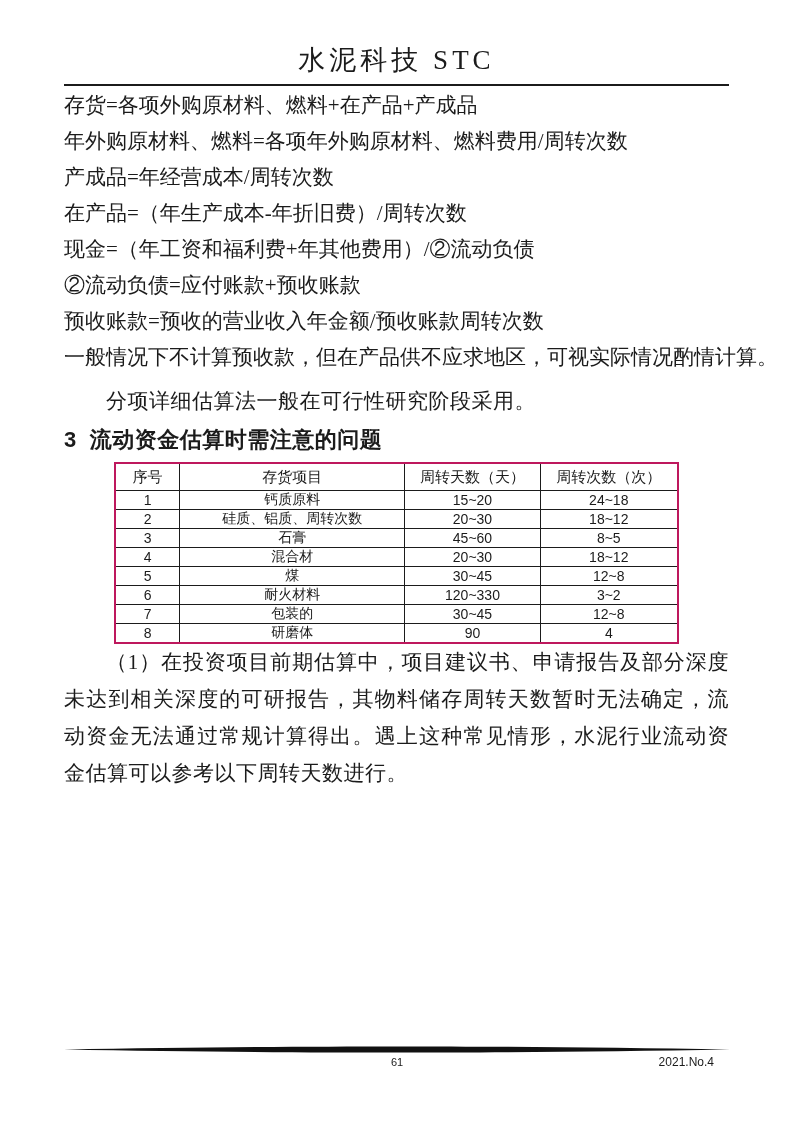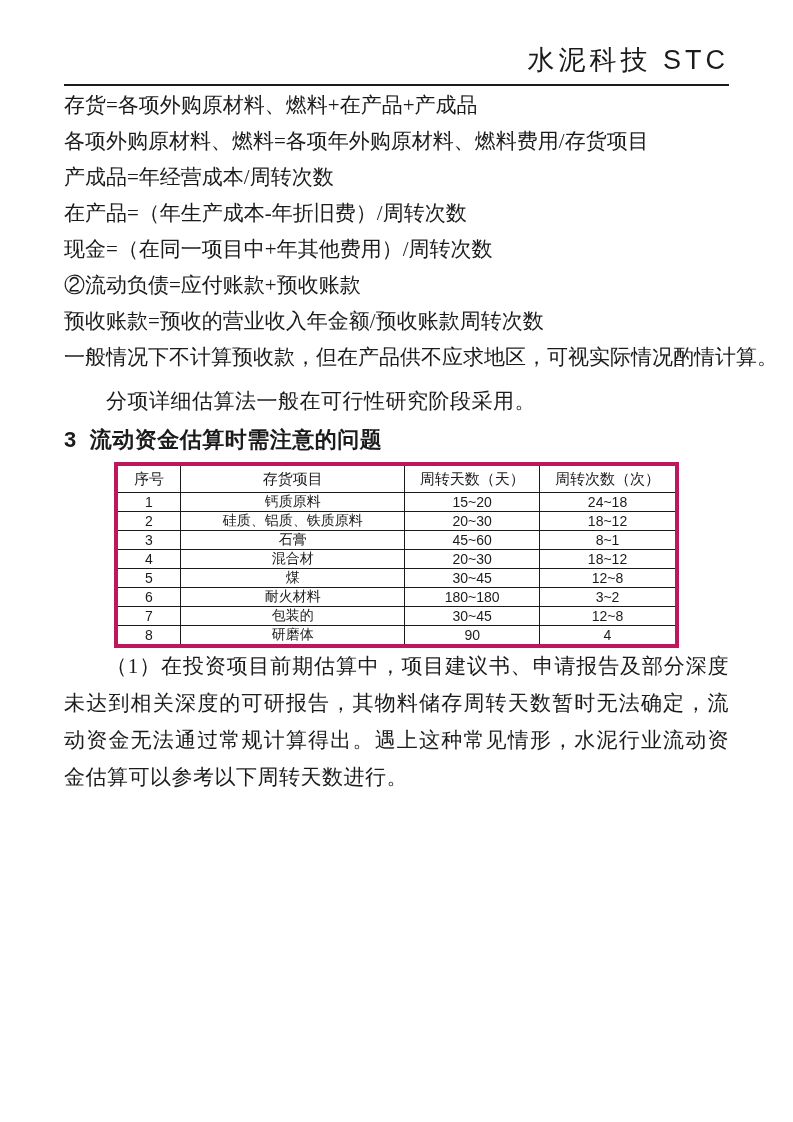--- a/index.html
+++ b/index.html
@@ -9,25 +9,25 @@
     height: 1122px;
     margin: 0 auto;
     background: #ffffff;
     color: #1b1b1b;
     font-family: "Liberation Serif", serif;
     overflow: hidden;
   }
   .content { padding: 42px 64px 0 64px; }
 
   .doc-title {
-    text-align: right;
+    text-align: center;
     font-size: 27px;
     line-height: 36px;
     letter-spacing: 4px;
-    font-family: Liberation Sans, sans-serif;
+    font-family: Liberation Serif, serif;
     font-weight: 500;
   }
   .header-rule {
     border-bottom: 2px solid #1b1b1b;
     margin-top: 6px;
   }
 
   .formulas { margin-top: 9px; font-size: 21px; }
   .formula-line {
     line-height: 21px;
@@ -52,21 +52,21 @@
     font-weight: bold;
     line-height: 28px;
     letter-spacing: 0.5px;
   }
   .section-heading .h-num { margin-right: 13px; font-family: "Liberation Sans", sans-serif; }
 
   table.inv-table {
     width: 565px;
     margin: 8px auto 0 auto;
     border-collapse: collapse;
-    border: 4px solid #be185d;
+    border: 2px solid #be185d;
     font-family: "Liberation Sans", sans-serif;
     text-align: center;
     table-layout: fixed;
   }
   table.inv-table th, table.inv-table td {
     border: 1.5px solid #1b1b1b;
     padding: 0;
     font-weight: normal;
   }
   table.inv-table th { height: 26px; font-size: 15px; }
@@ -104,24 +104,24 @@
 <body>
 
 <div class="page">
   <div class="content">
 
     <div class="doc-title">水泥科技 STC</div>
     <div class="header-rule"></div>
 
     <div class="formulas">
       <div class="formula-line f-center">存货=各项外购原材料、燃料+在产品+产成品</div>
-      <div class="formula-line f-center">各项外购原材料、燃料=各项年外购原材料、燃料费用/存货项目</div>
+      <div class="formula-line f-center">年外购原材料、燃料=各项年外购原材料、燃料费用/周转次数</div>
       <div class="formula-line f-center">产成品=年经营成本/周转次数</div>
       <div class="formula-line f-center">在产品=（年生产成本-年折旧费）/周转次数</div>
-      <div class="formula-line f-center">现金=（在同一项目中+年其他费用）/周转次数</div>
+      <div class="formula-line f-center">现金=（年工资和福利费+年其他费用）/②流动负债</div>
       <div class="formula-line f-center">②流动负债=应付账款+预收账款</div>
       <div class="formula-line f-center">预收账款=预收的营业收入年金额/预收账款周转次数</div>
       <div class="formula-line f-left">一般情况下不计算预收款，但在产品供不应求地区，可视实际情况酌情计算。</div>
     </div>
 
     <div class="para indent">分项详细估算法一般在可行性研究阶段采用。</div>
 
     <div class="section-heading">
       <span class="h-num">3</span><span>流动资金估算时需注意的问题</span>
     </div>
@@ -144,59 +144,66 @@
       </thead>
       <tbody>
         <tr>
           <td>1</td>
           <td>钙质原料</td>
           <td>15~20</td>
           <td>24~18</td>
         </tr>
         <tr>
           <td>2</td>
-          <td>硅质、铝质、铁质原料</td>
+          <td>硅质、铝质、周转次数</td>
           <td>20~30</td>
           <td>18~12</td>
         </tr>
         <tr>
           <td>3</td>
           <td>石膏</td>
           <td>45~60</td>
-          <td>8~1</td>
+          <td>8~5</td>
         </tr>
         <tr>
           <td>4</td>
           <td>混合材</td>
           <td>20~30</td>
           <td>18~12</td>
         </tr>
         <tr>
           <td>5</td>
           <td>煤</td>
           <td>30~45</td>
           <td>12~8</td>
         </tr>
         <tr>
           <td>6</td>
           <td>耐火材料</td>
-          <td>180~180</td>
+          <td>120~330</td>
           <td>3~2</td>
         </tr>
         <tr>
           <td>7</td>
           <td>包装的</td>
           <td>30~45</td>
           <td>12~8</td>
         </tr>
         <tr>
           <td>8</td>
           <td>研磨体</td>
           <td>90</td>
           <td>4</td>
         </tr>
       </tbody>
     </table>
 
     <div class="para indent">（1）在投资项目前期估算中，项目建议书、申请报告及部分深度未达到相关深度的可研报告，其物料储存周转天数暂时无法确定，流动资金无法通过常规计算得出。遇上这种常见情形，水泥行业流动资金估算可以参考以下周转天数进行。</div>
   </div>
 
+  <div class="footer">
+    <svg class="footer-rule" viewBox="0 0 664 7" preserveAspectRatio="none" xmlns="http://www.w3.org/2000/svg">
+      <path d="M0,3.5 C120,1.4 240,0.4 332,0.4 C424,0.4 544,1.4 664,3.5 C544,5.6 424,6.6 332,6.6 C240,6.6 120,5.6 0,3.5 Z" fill="#111111"></path>
+    </svg>
+    <span class="footer-pagenum">61</span>
+    <span class="footer-issue">2021.No.4</span>
+  </div>
 </div>
 
 </body></html>

